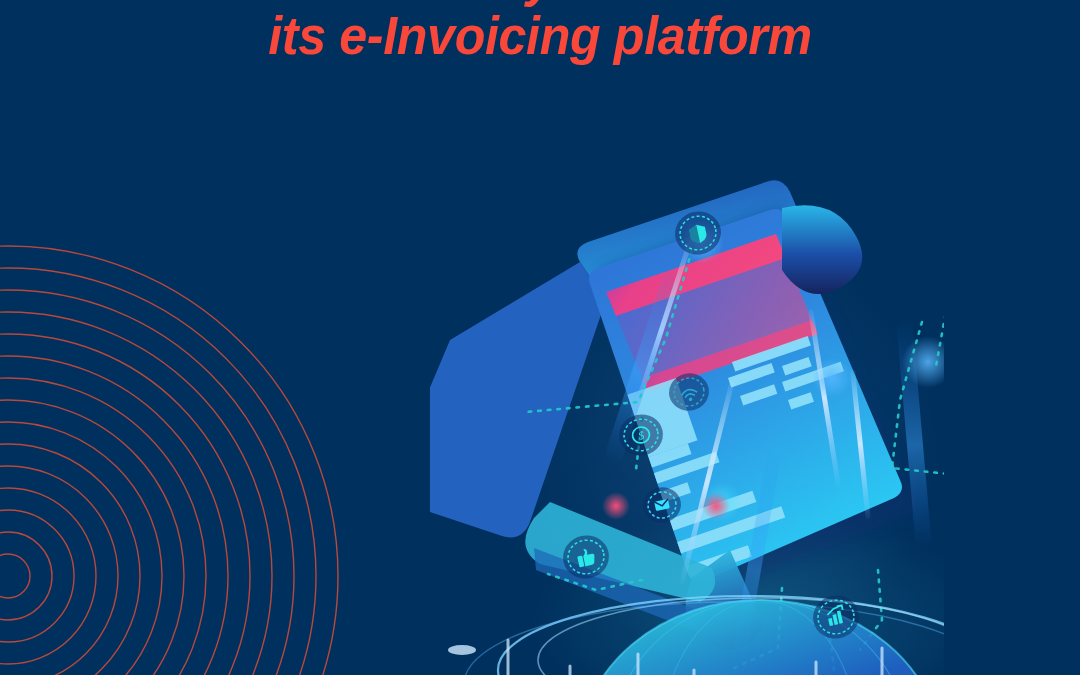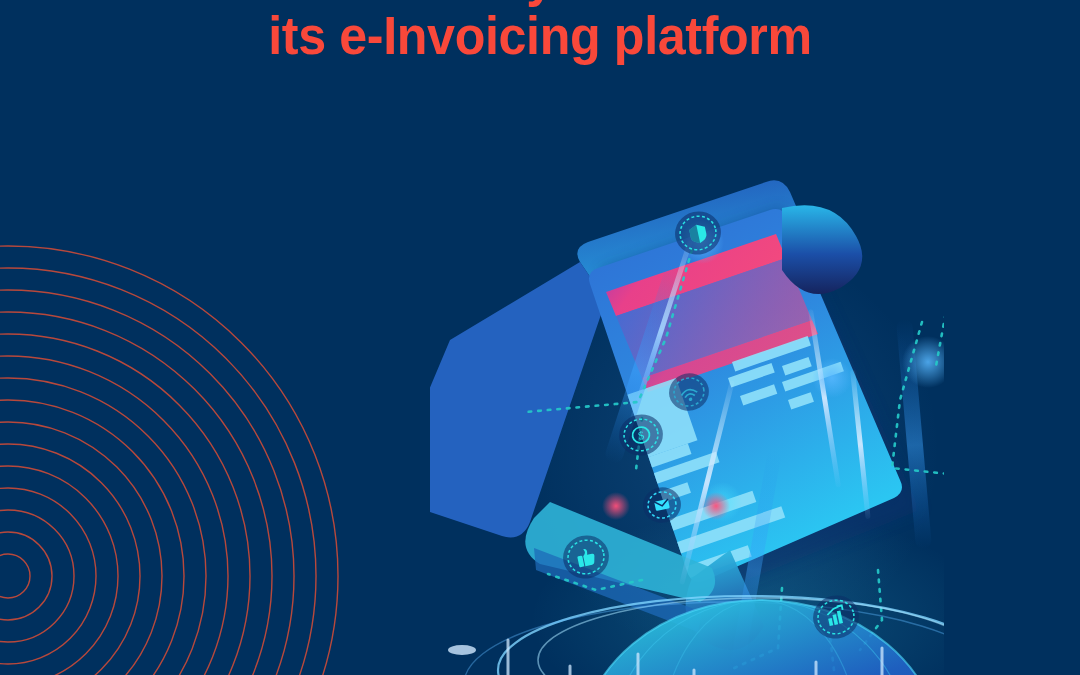--- a/index.html
+++ b/index.html
@@ -7,20 +7,21 @@
     width:1080px; height:675px;
     overflow:hidden;
     background:#00305E;
     font-family:"Liberation Sans", sans-serif;
   }
   #stage {
     position:relative;
     width:944px; height:675px;
     background:#00305E;
     overflow:hidden;
+    font-style:italic;
   }
 
   
   #rings {
     position:absolute;
     left:0; top:0;
     width:1080px; height:675px;
     pointer-events:none;
   }
 

